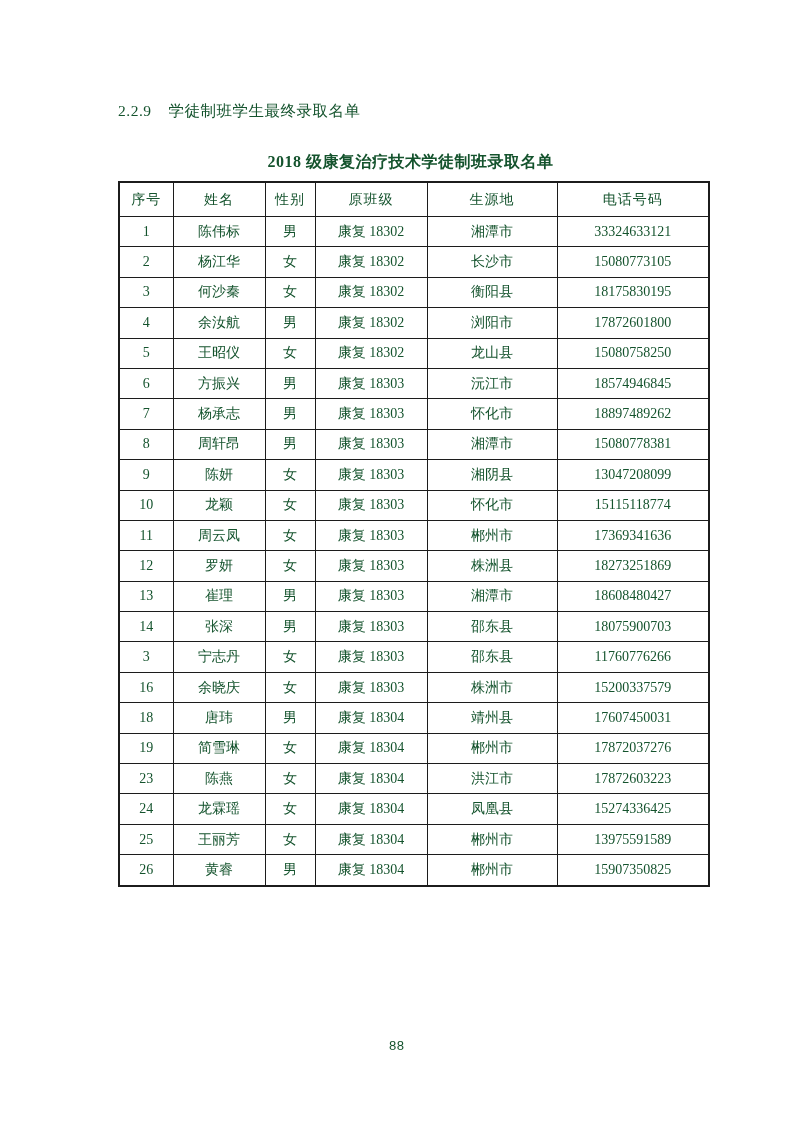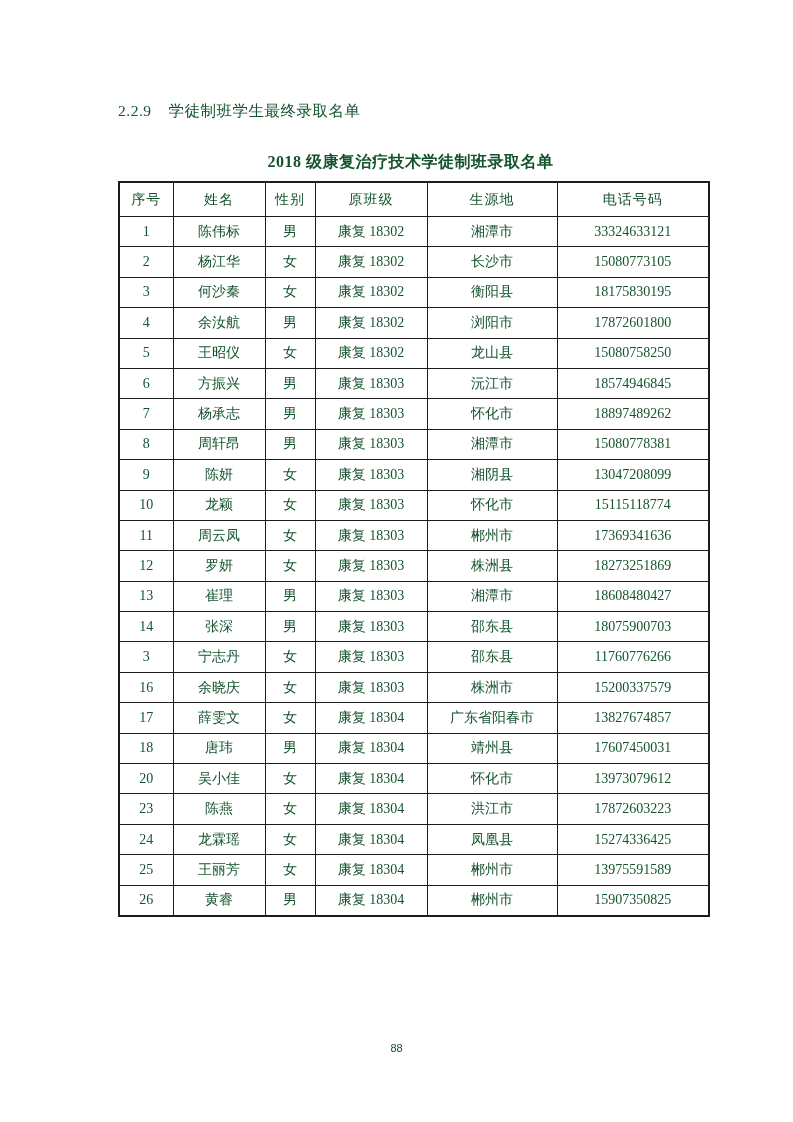--- a/index.html
+++ b/index.html
@@ -67,22 +67,22 @@
   table.admission-table td {
     height: 29.4px;
     font-size: 14px;
   }
   .page-number {
     position: absolute;
     bottom: 68px;
     left: 0;
     width: 100%;
     text-align: center;
-    font-size: 11px;
-    font-family: Liberation Sans, sans-serif;
+    font-size: 13px;
+    font-family: Liberation Mono, monospace;
   }
 </style>
 </head>
 <body>
 
 <div class="page">
 
   <div class="section-heading">
     <span class="section-number">2.2.9</span><span>学徒制班学生最终录取名单</span>
   </div>
@@ -231,42 +231,34 @@
         </tr>
         <tr>
           <td>16</td>
           <td>余晓庆</td>
           <td>女</td>
           <td>康复 18303</td>
           <td>株洲市</td>
           <td>15200337579</td>
         </tr>
         <tr>
-          <td>17</td>
-          <td>薛雯文</td>
-          <td>女</td>
-          <td>康复 18304</td>
-          <td>广东省阳春市</td>
-          <td>13827674857</td>
-        </tr>
-        <tr>
           <td>18</td>
           <td>唐玮</td>
           <td>男</td>
           <td>康复 18304</td>
           <td>靖州县</td>
           <td>17607450031</td>
         </tr>
         <tr>
-          <td>20</td>
-          <td>吴小佳</td>
-          <td>女</td>
-          <td>康复 18304</td>
-          <td>怀化市</td>
-          <td>13973079612</td>
+          <td>19</td>
+          <td>简雪琳</td>
+          <td>女</td>
+          <td>康复 18304</td>
+          <td>郴州市</td>
+          <td>17872037276</td>
         </tr>
         <tr>
           <td>23</td>
           <td>陈燕</td>
           <td>女</td>
           <td>康复 18304</td>
           <td>洪江市</td>
           <td>17872603223</td>
         </tr>
         <tr>

